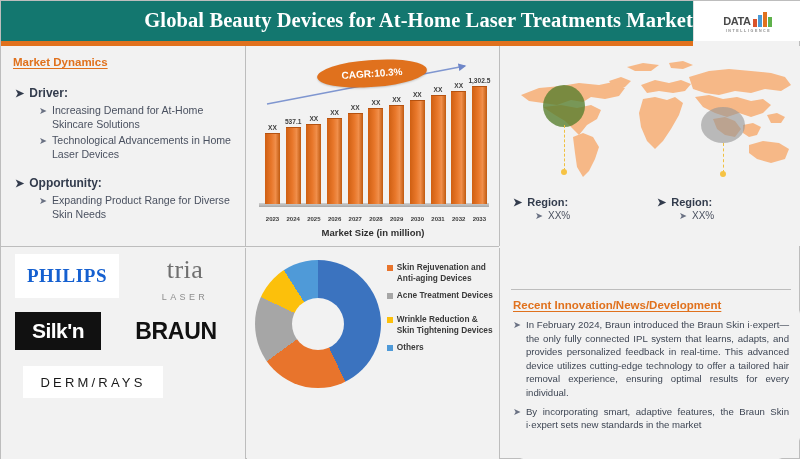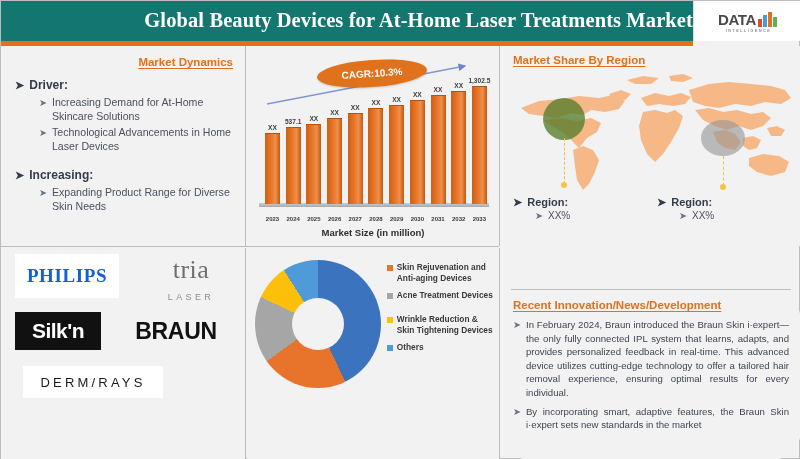--- a/index.html
+++ b/index.html
@@ -35,21 +35,21 @@
     white-space: nowrap; padding-bottom: 1px;
   }
   #logo-box {
     width: 108px; background: #ffffff; border-left: 1px solid #dddddd;
     display: flex; align-items: center; justify-content: center;
     flex-direction: column; padding-top: 3px;
   }
   #logo-row { display: flex; align-items: flex-end; gap: 2px; }
   #logo-word {
     font-family: "Liberation Sans", sans-serif; font-weight: bold;
-    font-size: 15px; color: #4a4a4a; letter-spacing: -.4px; line-height: 1;
+    font-size: 11px; color: #4a4a4a; letter-spacing: -.4px; line-height: 1;
   }
   #logo-bars { display: flex; align-items: flex-end; gap: 1px; height: 15px; }
   #logo-bars i { display: block; width: 4px; }
   #logo-sub {
     font-size: 3.6px; letter-spacing: 1.6px; color: #8a8a8a;
     font-weight: bold; margin-top: 2px; margin-left: 2px;
   }
 
   
   .panel { position: absolute; background: #f2f2f2; }
@@ -60,21 +60,21 @@
     color: #e0711d; font-weight: bold; font-size: 11.5px;
     text-decoration: underline; text-underline-offset: 2px;
   }
   .sec-title-dark {
     color: #2b3a55; font-weight: bold; font-size: 11.5px;
     text-decoration: underline; text-underline-offset: 2px;
   }
 
   
   #dynamics { left: 0; top: 45px; width: 244px; height: 200px; padding: 10px 12px; }
-  #dynamics .sec-title { display: block; margin-bottom: 10px; text-align: right; }
+  #dynamics .sec-title { display: block; margin-bottom: 18px; }
   .md-head {
     font-size: 12px; font-weight: bold; color: #333c4d;
     margin: 6px 0 4px 2px; display: flex; gap: 5px; align-items: baseline;
   }
   .md-list { margin-left: 26px; }
   .md-item {
     font-size: 10.6px; color: #4a5160; line-height: 1.32;
     display: flex; gap: 5px; align-items: flex-start; margin-bottom: 2px;
   }
   .arrow { color: #6a7183; font-size: 9.5px; line-height: 1.45; flex: 0 0 auto; }
@@ -144,21 +144,21 @@
     display: flex; gap: 5px; align-items: baseline;
   }
 
   
   #players { left: 0; top: 247px; width: 244px; height: 212px; padding: 6px 8px; }
   #players .sec-title-dark { display: block; text-align: center; margin-bottom: 8px; }
   .logo-grid { position: relative; width: 228px; height: 172px; }
   .logo-cell { position: absolute; display: flex; align-items: center; justify-content: center; }
   #lg-philips { left: 6px; top: 0; width: 104px; height: 44px; background: #ffffff; }
   #lg-philips span { color: #1560d0; font-weight: bold; font-size: 19px; letter-spacing: .6px; font-family: "Liberation Serif", serif; }
-  #lg-tria { left: 130px; top: 2px; width: 104px; height: 48px; flex-direction: column; gap: 8px; }
+  #lg-tria { left: 124px; top: 2px; width: 104px; height: 48px; flex-direction: column; gap: 8px; }
   #lg-tria .t1 { color: #6f6f6f; font-size: 26px; font-family: "Liberation Serif", serif; line-height: .95; letter-spacing: .5px; }
   #lg-tria .t2 { color: #8d8d8d; font-size: 9px; letter-spacing: 3.4px; margin-top: 1px; }
   #lg-silkn { left: 6px; top: 58px; width: 86px; height: 38px; background: #111111; }
   #lg-silkn span { color: #ffffff; font-weight: bold; font-size: 21px; letter-spacing: -.5px; font-family: "Liberation Sans", sans-serif; }
   #lg-braun { left: 112px; top: 58px; width: 110px; height: 38px; }
   #lg-braun span { color: #111111; font-weight: bold; font-size: 23px; letter-spacing: -.3px; }
   #lg-derm { left: 14px; top: 112px; width: 140px; height: 32px; background: #ffffff; }
   #lg-derm span { color: #1a1a1a; font-size: 13px; letter-spacing: 3.2px; font-weight: normal; }
 
   
@@ -232,21 +232,21 @@
         <span>Increasing Demand for At-Home Skincare Solutions</span>
       </div>
       <div class="md-item">
         <span class="arrow">➤</span>
         <span>Technological Advancements in Home Laser Devices</span>
       </div>
     </div>
 
     <div class="md-head" style="margin-top:14px">
       <span class="arrow-b">➤</span>
-      <span>Increasing:</span>
+      <span>Opportunity:</span>
     </div>
     <div class="md-list">
       <div class="md-item">
         <span class="arrow">➤</span>
         <span>Expanding Product Range for Diverse Skin Needs</span>
       </div>
     </div>
   </div>
 
   <div class="panel" id="barpanel">
@@ -323,21 +323,20 @@
         <span class="year">2031</span>
         <span class="year">2032</span>
         <span class="year">2033</span>
       </div>
 
       <div id="axis-label">Market Size (in million)</div>
     </div>
   </div>
 
   <div class="panel" id="region">
-    <span class="sec-title">Market Share By Region</span>
 
     <div id="map-wrap">
       <svg id="map-svg" width="286" height="128" viewBox="0 0 286 128">
         <g fill="#f6b887">
           <path d="M8,40 L26,33 L48,31 L66,28 L86,30 L100,27 L112,33 L106,41 L92,44 L78,42 L70,47 L58,45 L44,50 L30,48 L16,46 Z"></path>
           <path d="M30,52 L48,50 L64,53 L78,50 L88,55 L84,64 L74,70 L66,80 L60,74 L52,66 L42,60 Z"></path>
           <path d="M60,82 L70,78 L80,82 L86,92 L82,104 L76,116 L70,122 L64,112 L62,98 Z"></path>
           <path d="M96,26 L108,22 L118,26 L112,32 L100,32 Z"></path>
           <path d="M128,30 L142,25 L156,28 L168,25 L178,29 L172,36 L160,38 L146,36 L134,38 Z"></path>
           <path d="M130,44 L142,42 L154,45 L162,42 L170,48 L166,60 L158,74 L150,86 L142,94 L134,86 L128,72 L126,58 Z"></path>

